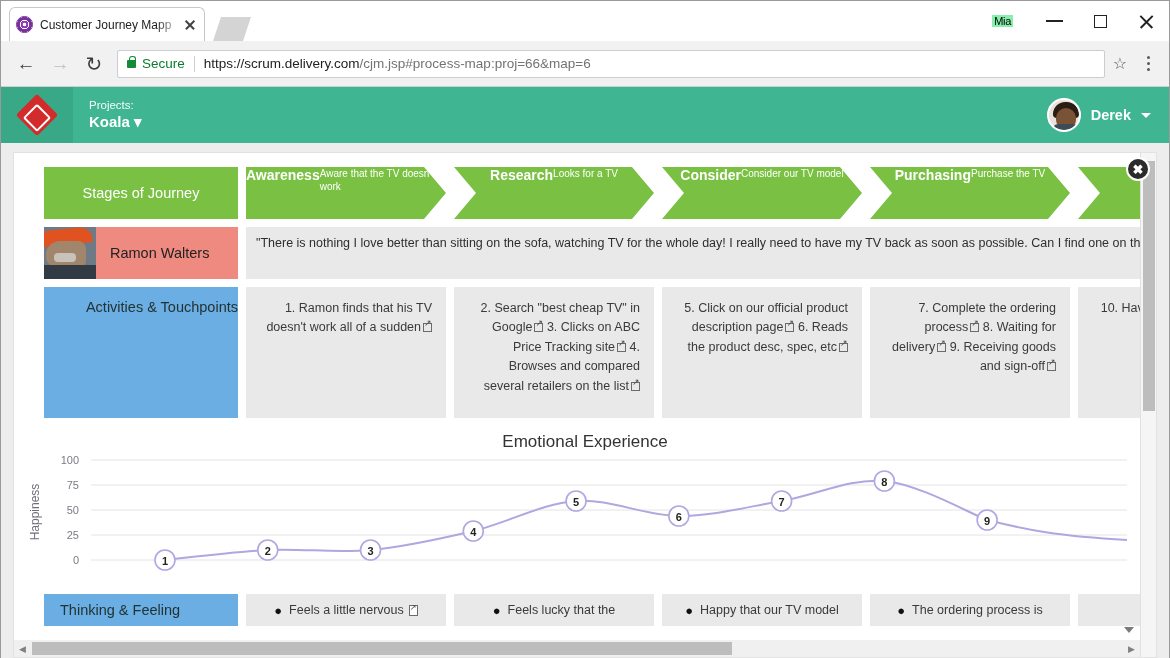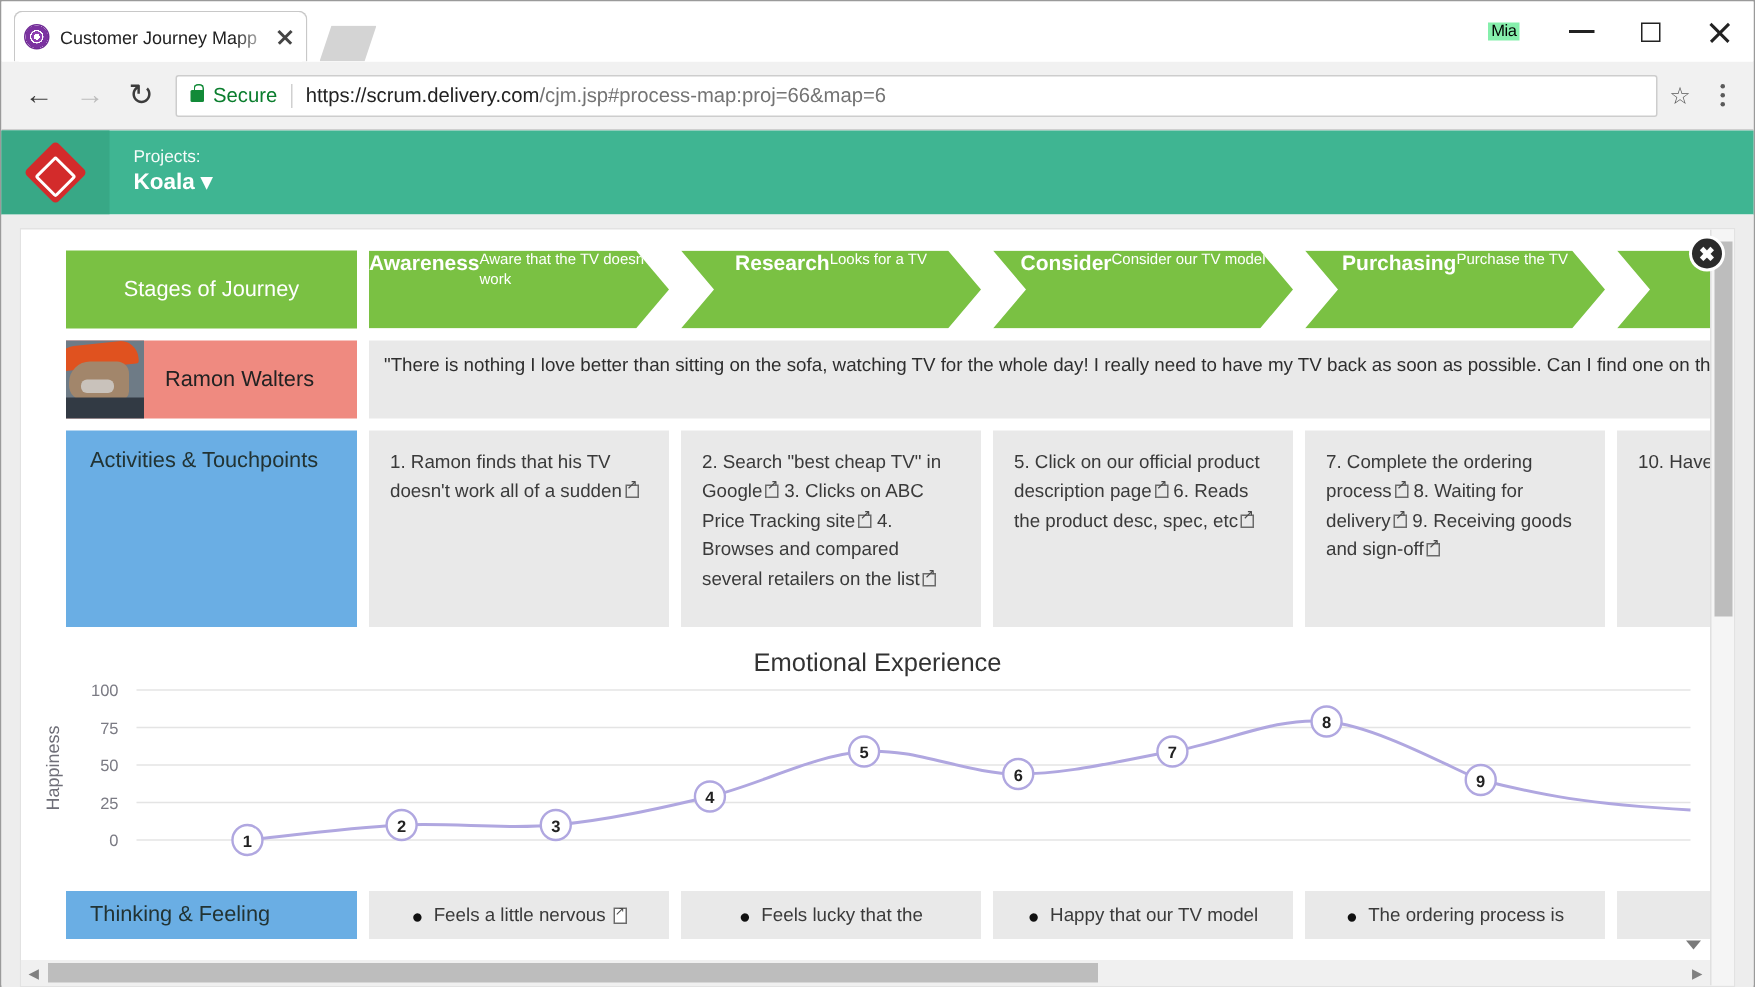--- a/index.html
+++ b/index.html
@@ -103,21 +103,21 @@
   .persona-photo { width: 52px; height: 52px; flex:0 0 52px; overflow:hidden; position:relative; background:#6e7b86; }
   .persona-photo .cap { position:absolute; left:-6px; top:2px; width:54px; height:16px; background:#e0521f; border-radius: 12px 12px 2px 2px; transform: rotate(-6deg); }
   .persona-photo .skin { position:absolute; left:2px; top:14px; width:40px; height:26px; background:#a2866b; border-radius: 14px 8px 6px 10px; }
   .persona-photo .shirt { position:absolute; left:-2px; bottom:0; width:58px; height:14px; background:#323a44; }
   .persona-photo .grey { position:absolute; left:10px; top:26px; width:22px; height:9px; background:#c9c2bb; border-radius:4px; }
   .persona-name { padding-left: 14px; font-size: 14.5px; color: #222; }
   .persona-quote { flex: 1 1 auto; margin-left: 8px; background: #e9e9e9; height: 52px; padding: 9px 10px 0 10px;
                    font-size: 12.5px; color: #2e2e2e; white-space: nowrap; overflow: hidden; }
 
   
-  .activities { margin-top: 8px; height: 131px; }
+  .activities { margin-top: 8px; height: 131px; text-align: right; }
   .act-label { background: #6aaee4; height: 131px; padding: 12px 0 0 16px; font-size: 14.5px; color: #233; }
   .act-track { display: flex; margin-left: 8px; height: 131px; }
   .act-cell { width: 200px; flex: 0 0 200px; margin-right: 8px; background: #e9e9e9; padding: 12px 14px; font-size: 12.5px; color: #3a3a3a; line-height: 1.55; overflow: hidden; }
   .ext { display:inline-block; width:9px; height:9px; border:1px solid #6b6b6b; position:relative; vertical-align: -1px; margin-left:2px; }
   .ext::after { content:"\2197"; position:absolute; left:0px; top:-5px; font-size:9px; color:#4a4a4a; line-height:1; }
 
   
   .chart-wrap { position: relative; height: 168px; margin-top: 6px; }
   .chart-title { text-align: center; font-size: 17px; color: #333; padding-top: 8px; }
   .chart-svg { display:block; margin: 0 auto; }
@@ -190,20 +190,29 @@
   <div class="appbar">
     <div class="logo-box">
       <div class="logo-diamond"></div>
     </div>
     <div class="proj">
       <div class="p1">Projects:</div>
       <div class="p2">
         <span>Koala</span>
         <span>▾</span>
       </div>
+    </div>
+    <div class="user">
+      <span class="avatar">
+        <span class="hair"></span>
+          <span class="face"></span>
+          <span class="body"></span>
+      </span>
+      <span class="user-name">Derek</span>
+      <span class="caret"></span>
     </div>
   </div>
 
   <div class="page">
     <div class="card">
       <div class="close-x">✖</div>
 
       <div class="cjm">
 
         <div class="row stages">

